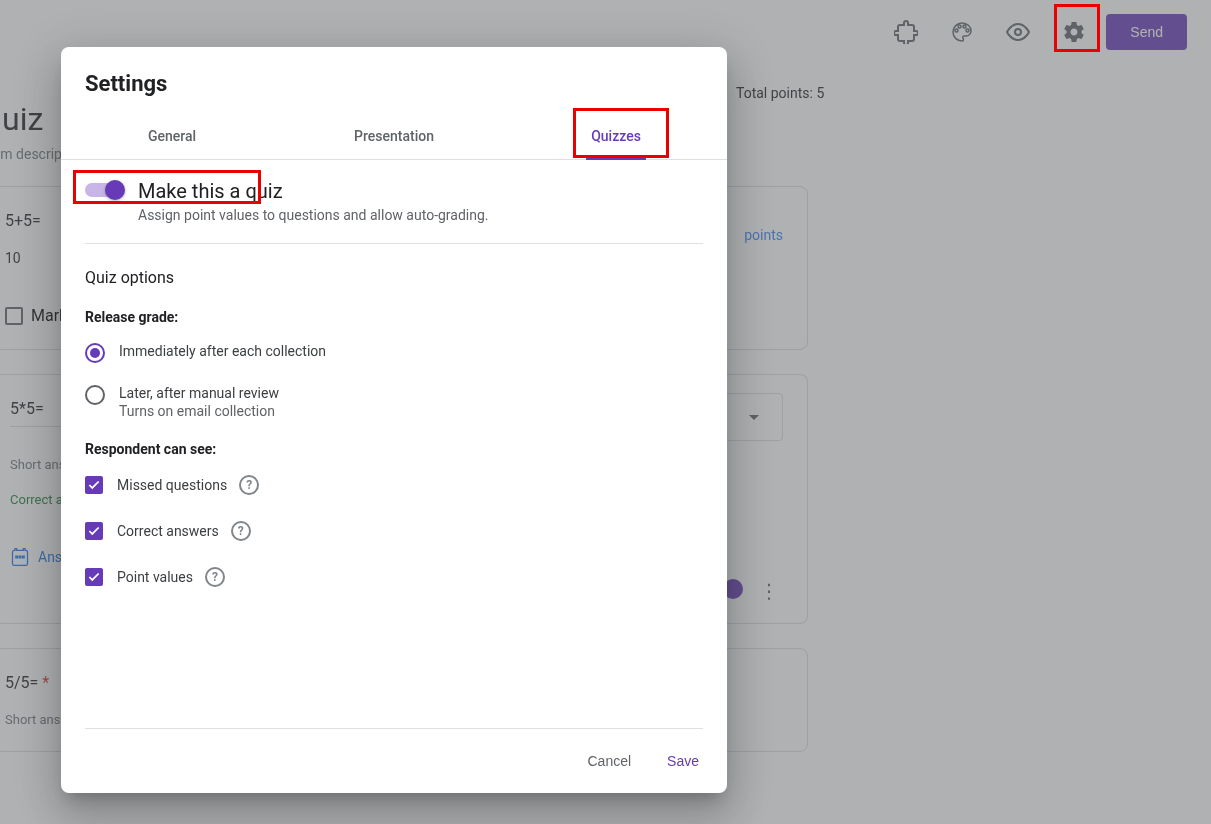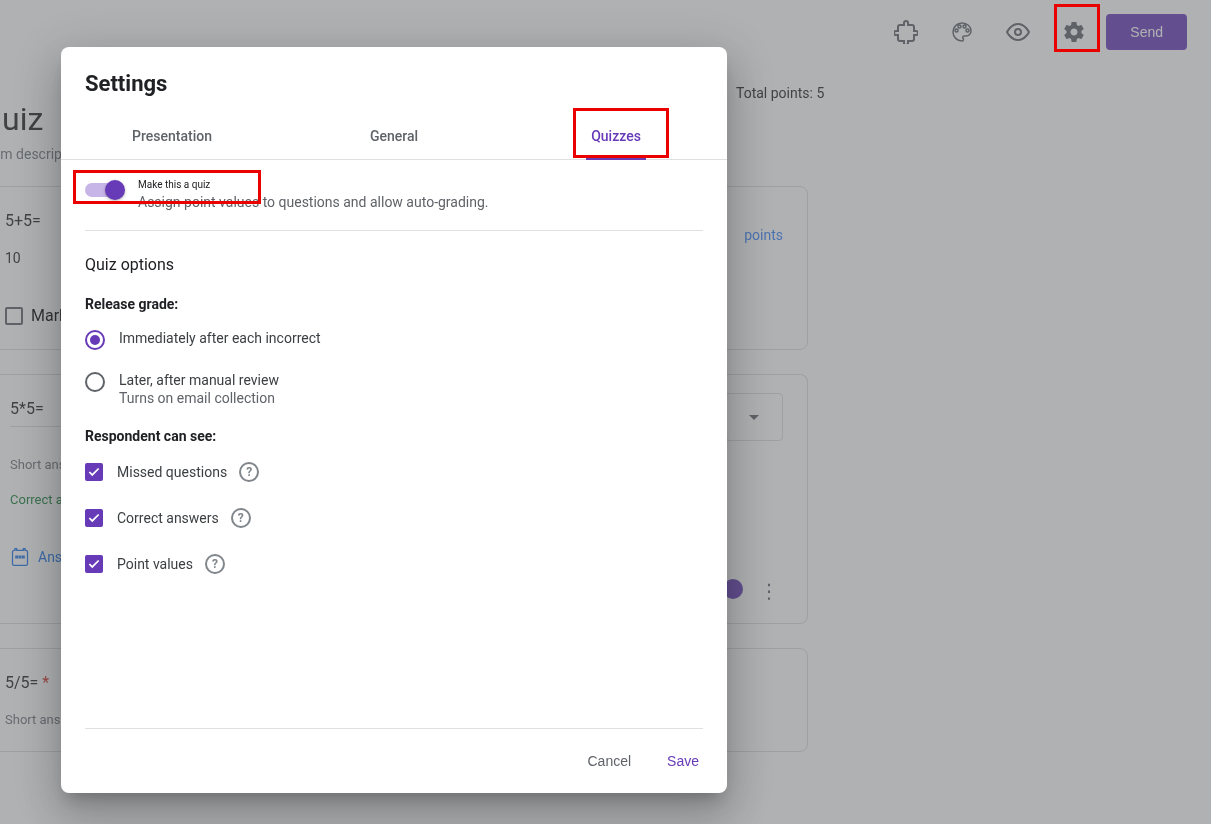--- a/index.html
+++ b/index.html
@@ -222,21 +222,21 @@
     position: absolute;
     right: -3px;
     top: -3px;
     width: 20px;
     height: 20px;
     border-radius: 50%;
     background: #673ab7;
     box-shadow: 0 1px 3px rgba(0,0,0,.3);
   }
   .toggle-label {
-    font-size: 10px;
+    font-size: 20px;
     color: #202124;
   }
   .toggle-sub {
     font-size: 14px;
     color: #5f6368;
     margin-top: 4px;
   }
   .red-box-toggle {
     position: absolute;
     border: 3px solid #eb0000;
@@ -413,22 +413,22 @@
 </div>
 
 <div class="scrim"></div>
 
 <div class="red-box-gear"></div>
 
 <div class="dialog">
   <div class="dialog-title">Settings</div>
 
   <div class="tabs">
+    <div class="tab">General</div>
     <div class="tab">Presentation</div>
-    <div class="tab">General</div>
     <div class="tab active">Quizzes</div>
     <div class="red-box-tab" style="left:512px; top:-4px; width:96px; height:50px;"></div>
   </div>
 
   <div class="dialog-body">
     <div class="quiz-toggle-row">
       <div class="toggle">
         <div class="toggle-knob"></div>
       </div>
       <div>
@@ -438,21 +438,21 @@
       <div class="red-box-toggle"></div>
     </div>
 
     <div class="section-heading">Quiz options</div>
 
     <div class="sub-heading">Release grade:</div>
 
     <div class="radio-row">
       <div class="radio checked"></div>
       <div>
-        <div class="radio-label">Immediately after each incorrect</div>
+        <div class="radio-label">Immediately after each collection</div>
       </div>
     </div>
 
     <div class="radio-row">
       <div class="radio"></div>
       <div>
         <div class="radio-label">Later, after manual review</div>
         <div class="radio-sub">Turns on email collection</div>
       </div>
     </div>

